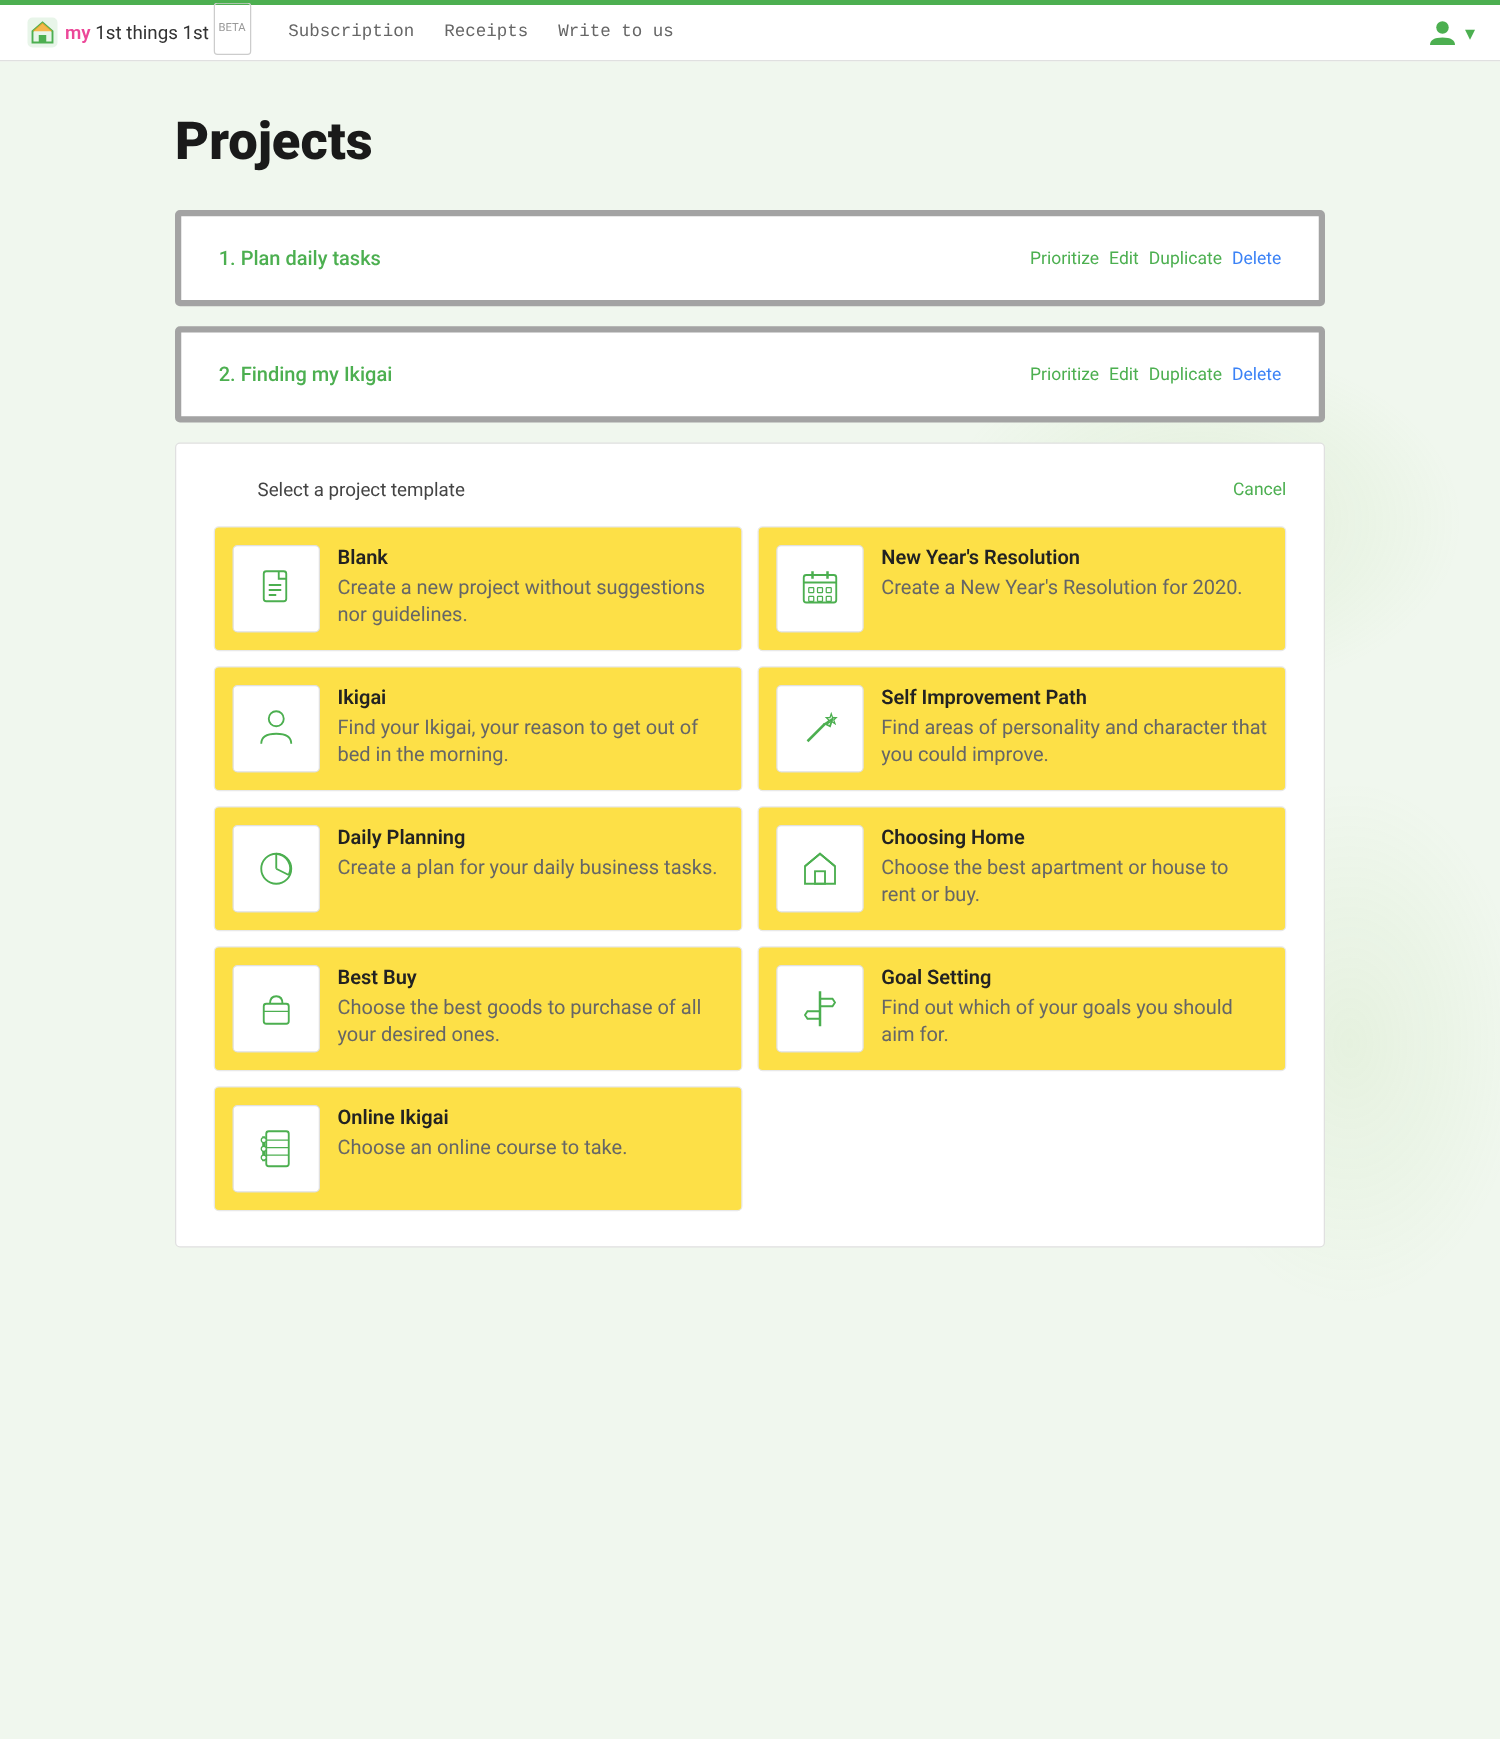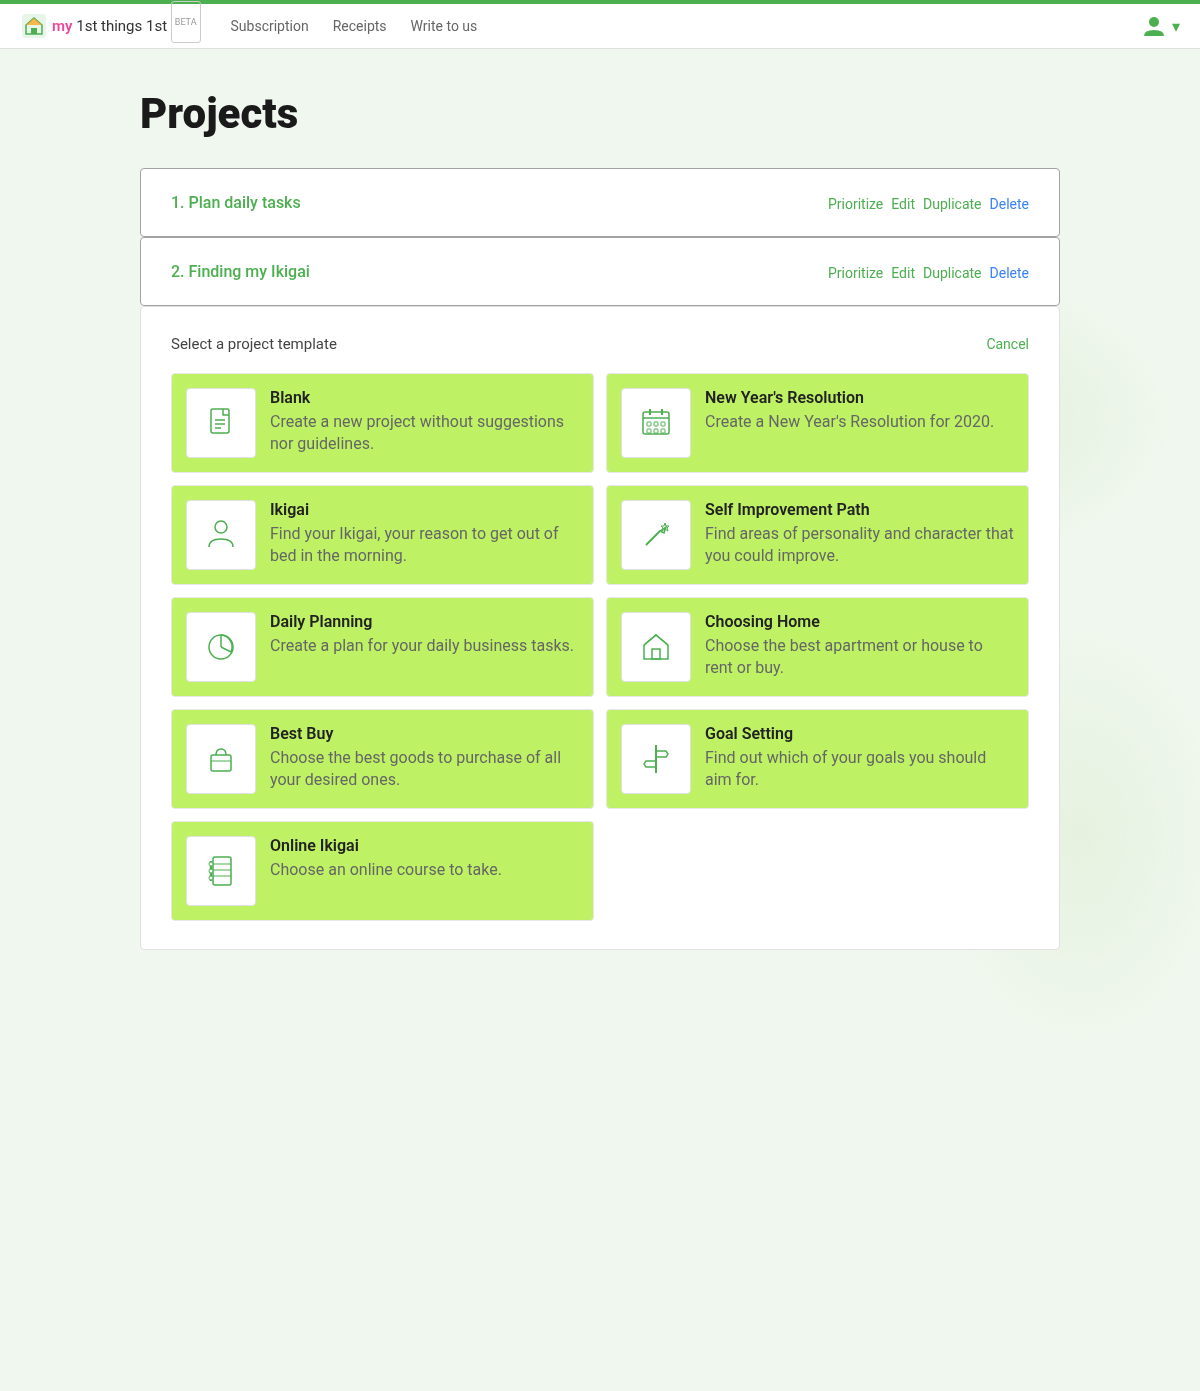--- a/index.html
+++ b/index.html
@@ -50,20 +50,21 @@
     }
     .logo-text {
       font-size: 15px;
       color: #333;
     }
     .logo-text .my { color: #ec4899; font-weight: 600; }
     .nav-links {
       display: flex;
       gap: 24px;
       flex: 1;
+      font-family: Liberation Mono, monospace;
     }
     .nav-link {
       color: #666;
       text-decoration: none;
       font-size: 14px;
       cursor: pointer;
     }
     .user-menu {
       display: flex;
       align-items: center;
@@ -89,25 +90,26 @@
     .page-title {
       font-size: 42px;
       font-weight: 900;
       color: #1a1a1a;
       margin-bottom: 30px;
     }
 
     
     .project-card {
       background: white;
-      border: 1px solid #a3a3a3;
+      border: 5px solid #a3a3a3;
       border-radius: 4px;
       padding: 24px 30px;
-      display: flex;
-      align-items: flex-end;
+      margin-bottom: 16px;
+      display: flex;
+      align-items: center;
       justify-content: space-between;
     }
     .project-title {
       font-size: 16px;
       color: #4caf50;
       text-decoration: none;
       font-weight: 500;
     }
     .project-actions {
       display: flex;
@@ -136,41 +138,42 @@
     .template-header {
       display: flex;
       justify-content: space-between;
       align-items: center;
       margin-bottom: 20px;
     }
     .template-header-title {
       font-size: 15px;
       color: #444;
       font-weight: 400;
+      margin-left: 35px;
     }
     .cancel-link {
       color: #4caf50;
       cursor: pointer;
       font-size: 14px;
       text-decoration: none;
     }
     .templates-grid {
       display: grid;
       grid-template-columns: 1fr 1fr;
       gap: 12px;
     }
     .template-item {
       display: flex;
       align-items: flex-start;
       gap: 14px;
       padding: 14px;
       border: 1px solid #e8e8e8;
       border-radius: 4px;
       cursor: pointer;
-      background: #bef264;
+      background: #fde047;
     }
     .template-icon-box {
       width: 70px;
       height: 70px;
       border: 1px solid #e0e0e0;
       border-radius: 4px;
       display: flex;
       align-items: center;
       justify-content: center;
       flex-shrink: 0;

